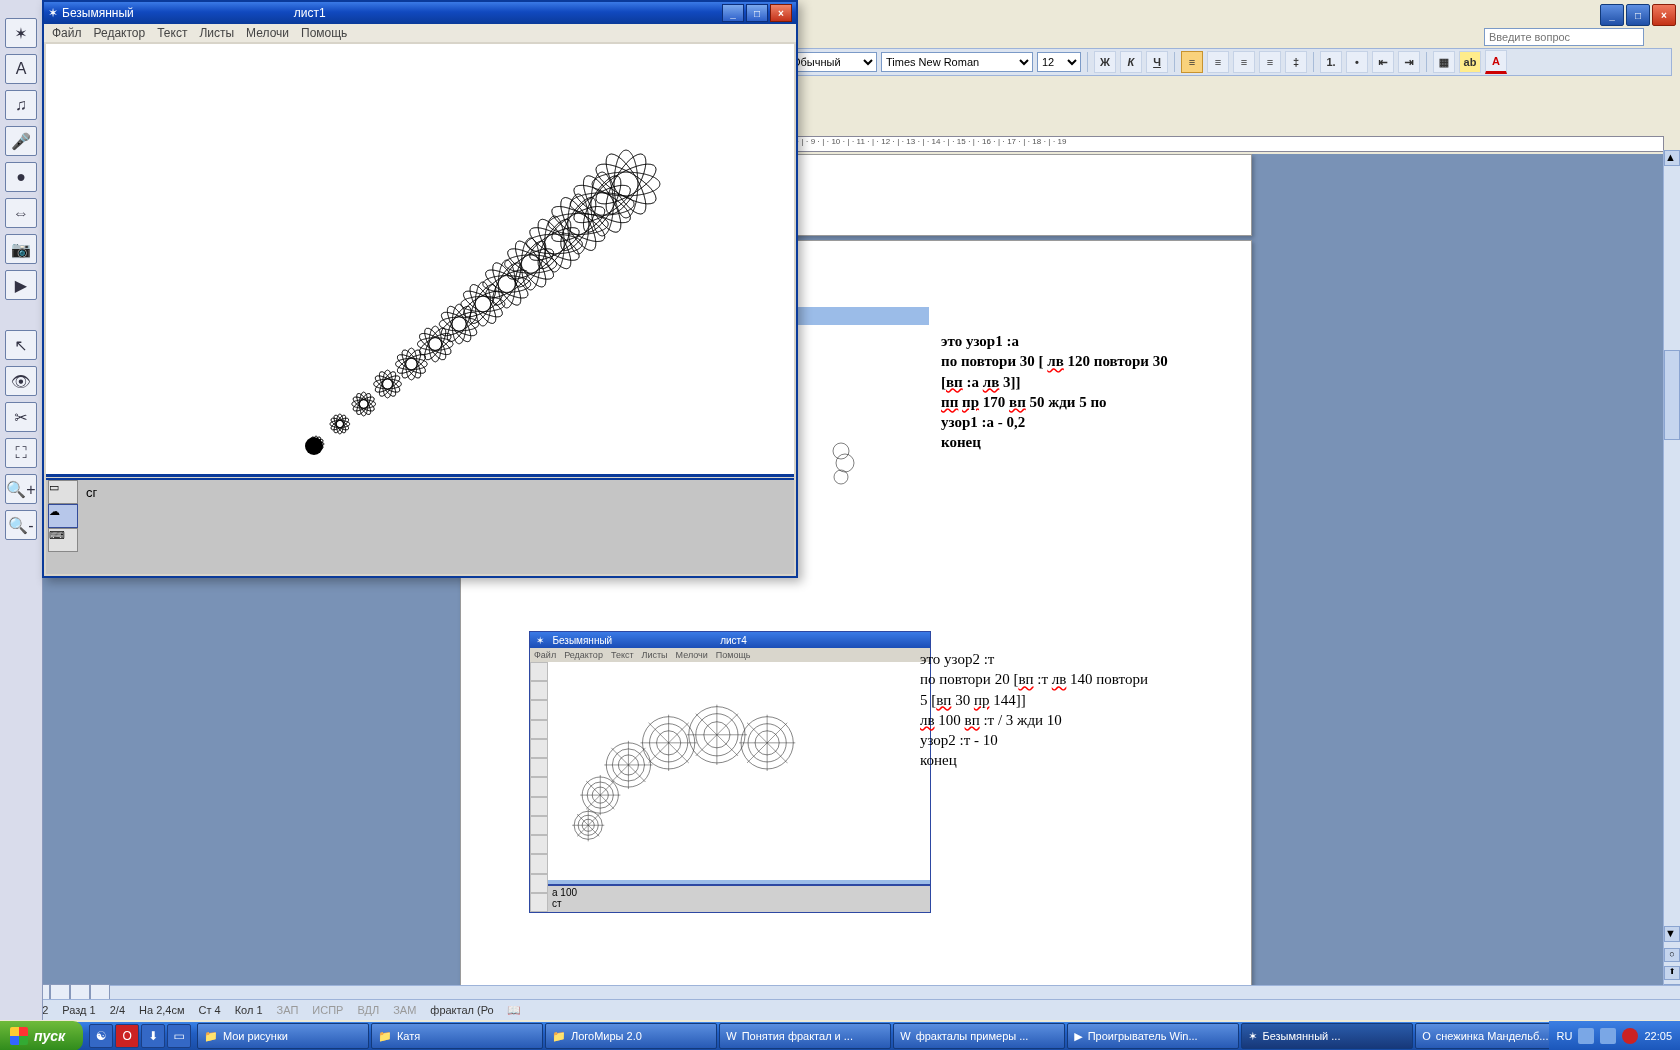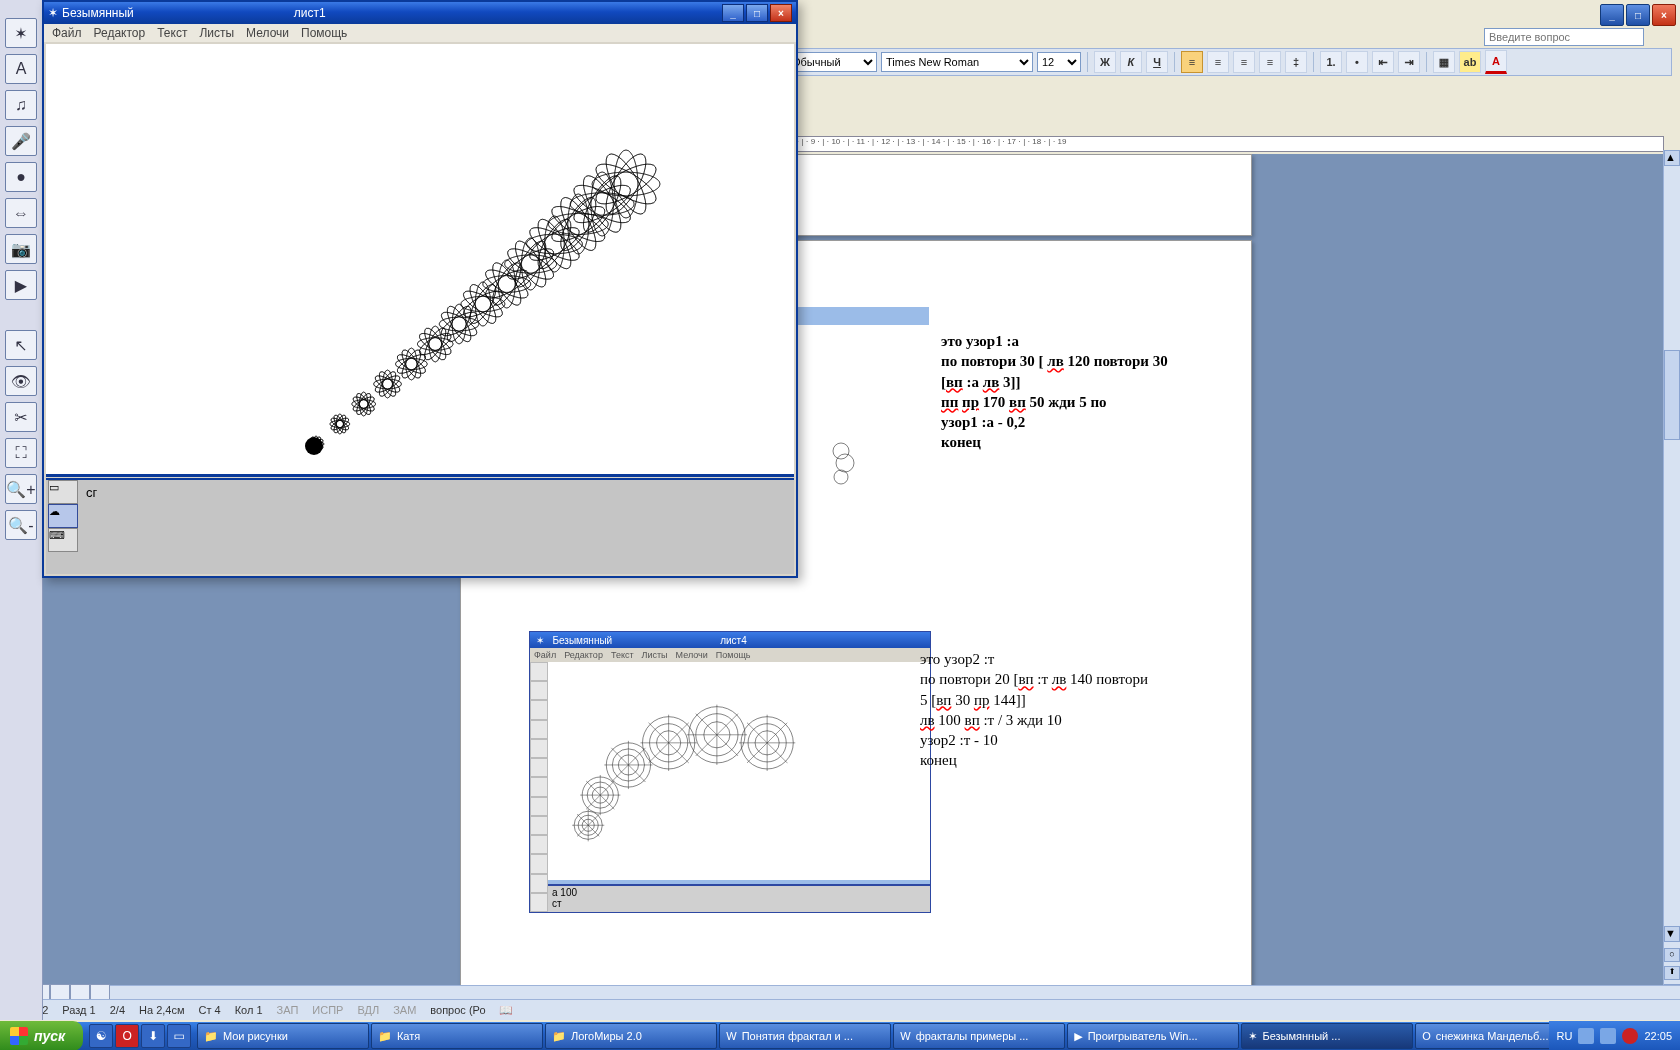--- a/index.html
+++ b/index.html
@@ -281,21 +281,21 @@
     <span>Стр. 2</span>
     <span>Разд 1</span>
     <span>2/4</span>
     <span>На 2,4см</span>
     <span>Ст 4</span>
     <span>Кол 1</span>
     <span class="dim">ЗАП</span>
     <span class="dim">ИСПР</span>
     <span class="dim">ВДЛ</span>
     <span class="dim">ЗАМ</span>
-    <span>вопрос (Ро</span>
+    <span>фрактал (Ро</span>
     <span>📖</span>
   </div>
 </div>
 
 <div class="left-tools" id="left-tools">
     <div class="tool">✶</div>
     <div class="tool">A</div>
     <div class="tool">♫</div>
     <div class="tool">🎤</div>
     <div class="tool">●</div>

